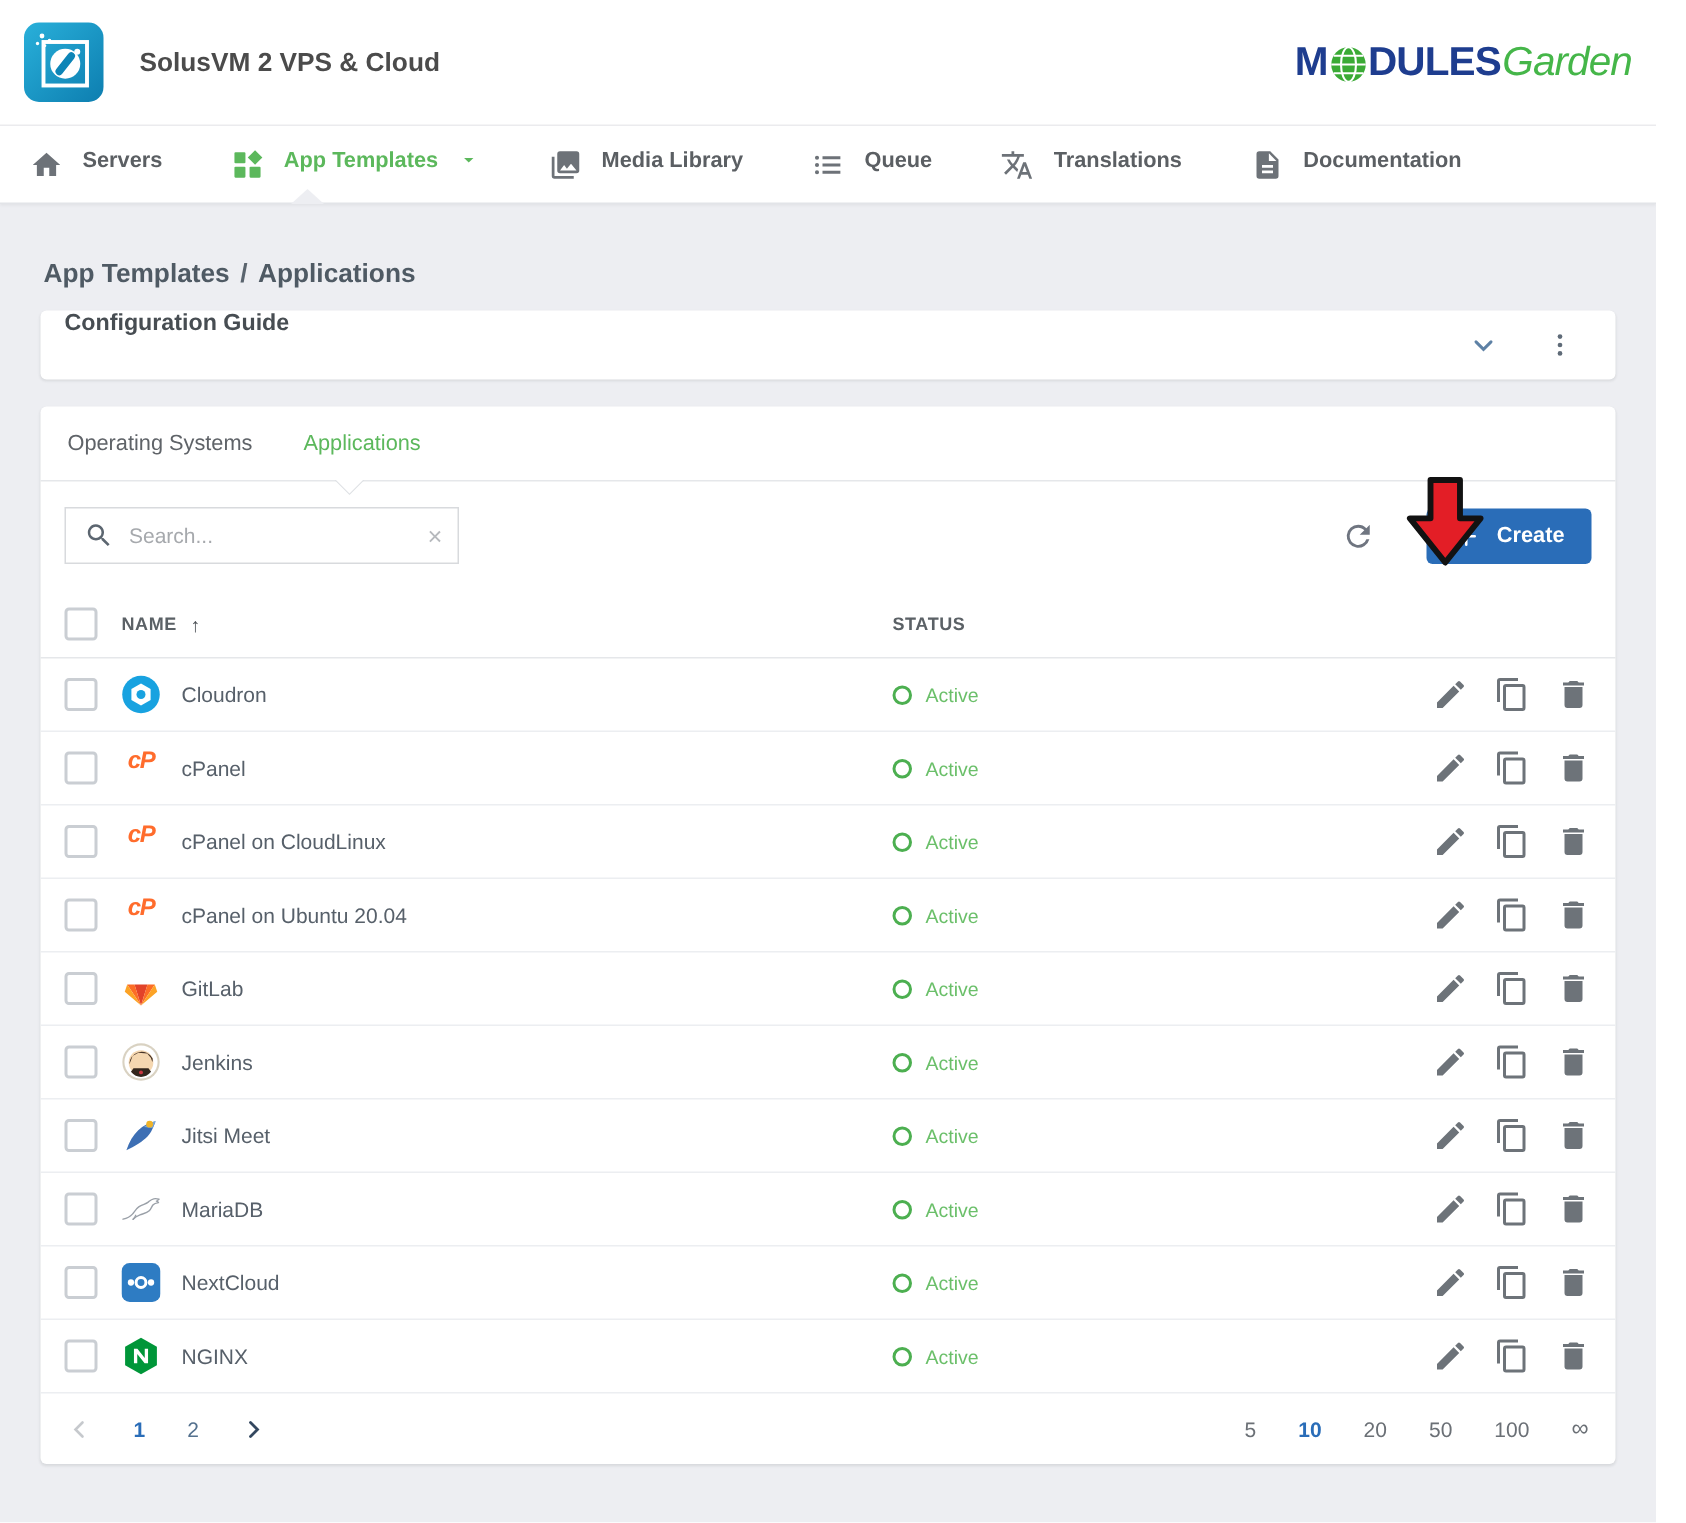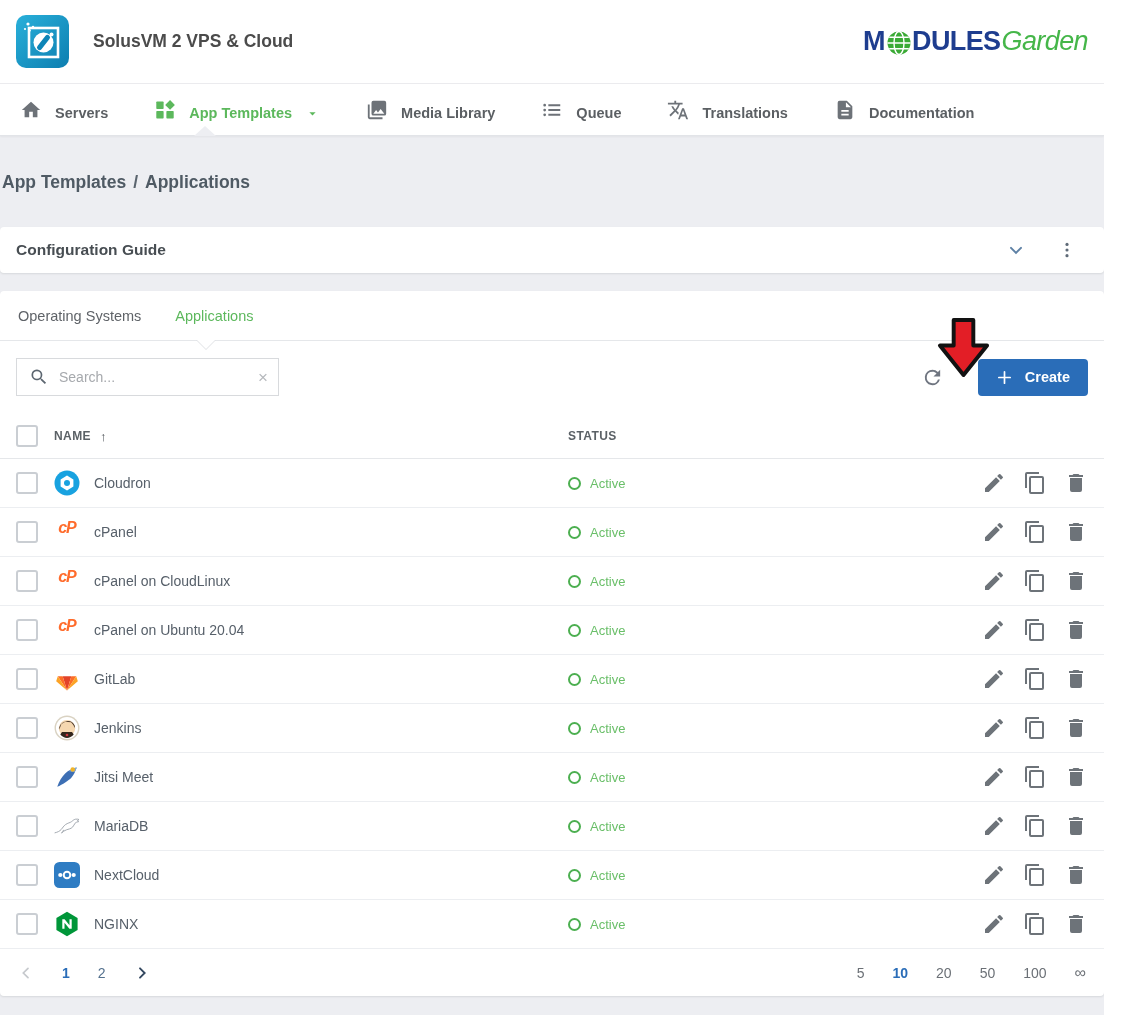--- a/index.html
+++ b/index.html
@@ -9,35 +9,35 @@
   
   .topbar { height: 84px; background: #fff; display: flex; align-items: center; padding: 0 16px; border-bottom: 1px solid #ebebee; }
   .logo-box { width: 53px; height: 53px; border-radius: 10px; background: linear-gradient(135deg, #29b0da, #0d7eb0); display: flex; align-items: center; justify-content: center; flex: 0 0 auto; }
   .app-title { margin-left: 24px; font-size: 17.5px; font-weight: 700; color: #4b4b4b; }
   .brand { margin-left: auto; display: flex; align-items: center; font-weight: 800; font-size: 27px; color: #1e3d8f; letter-spacing: -0.6px; }
   .brand .globe { width: 26px; height: 26px; margin: 2px 0 0 1px; }
   .brand .garden { color: #45b649; font-weight: 400; font-style: italic; margin-left: 1px; }
 
   
   .mainnav { height: 52px; background: #fff; display: flex; align-items: center; padding: 0 20px; position: relative; border-bottom: 1px solid #e2e4e8; box-shadow: 0 1px 2px rgba(0,0,0,0.05); }
-  .nav-item { display: flex; align-items: flex-end; gap: 13px; margin-right: 46px; color: #5b5f63; font-size: 14.5px; font-weight: 600; cursor: pointer; }
+  .nav-item { display: flex; align-items: flex-start; gap: 13px; margin-right: 46px; color: #5b5f63; font-size: 14.5px; font-weight: 600; cursor: pointer; }
   .nav-item svg { width: 22px; height: 22px; fill: #6d7278; }
   .nav-item.active { color: #5cb85c; }
   .nav-item.active svg { fill: #5cb85c; }
   .nav-caret { display: flex; }
   .nav-caret svg { width: 15px; height: 15px; }
   .nav-notch { position: absolute; bottom: -1px; left: 194px; width: 0; height: 0; border-left: 11px solid transparent; border-right: 11px solid transparent; border-bottom: 10px solid #edeef2; }
 
   
-  .content { padding: 0 0; }
+  .content { padding: 0 27px; }
   .breadcrumb { margin: 36px 2px 0; font-size: 17.5px; font-weight: 700; color: #4f5a64; }
   .breadcrumb .sep { margin: 0 7px; color: #5a646e; }
 
   .card { background: #fff; border-radius: 4px; box-shadow: 0 1px 2px rgba(24,28,33,0.1); }
-  .guide { margin-top: 34px; height: 46px; display: flex; align-items: center; padding: 0 16px; }
+  .guide { margin-top: 14px; height: 46px; display: flex; padding: 0 16px; }
   .guide-title { font-size: 15.5px; font-weight: 700; color: #474d52; }
   .guide-actions { margin-left: auto; display: flex; align-items: center; gap: 32px; padding-right: 12px; }
   .icon-btn { background: none; border: none; cursor: pointer; display: flex; align-items: center; justify-content: center; }
 
   .main { margin-top: 18px; position: relative; }
   .tabs { height: 50px; display: flex; align-items: center; gap: 34px; padding: 0 18px; border-bottom: 1px solid #e5e7ea; position: relative; }
   .tab { font-size: 14.5px; color: #5f6368; cursor: pointer; }
   .tab.active { color: #5cb85c; }
   .tab-notch-outer { position: absolute; left: 196px; top: 49px; width: 0; height: 0; border-left: 10px solid transparent; border-right: 10px solid transparent; border-top: 10px solid #dfe1e4; z-index: 2; }
   .tab-notch-inner { position: absolute; left: 197px; top: 49px; width: 0; height: 0; border-left: 9px solid transparent; border-right: 9px solid transparent; border-top: 9px solid #fff; z-index: 3; }

